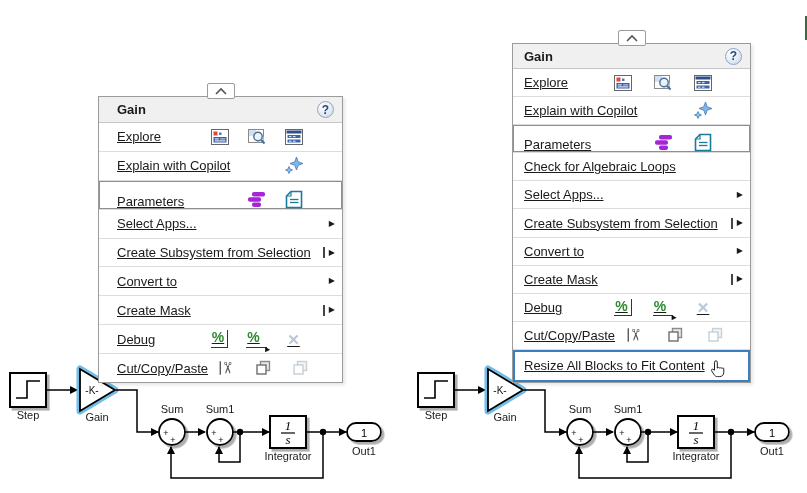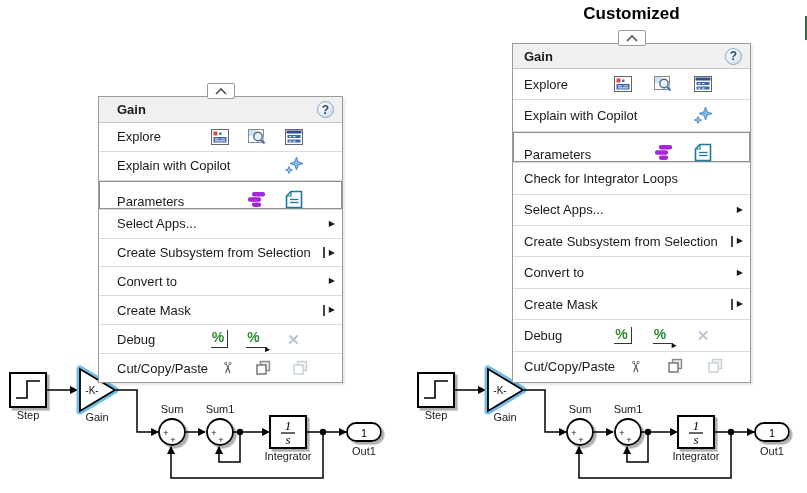--- a/index.html
+++ b/index.html
@@ -32,21 +32,21 @@
   .menu-header { flex: none; height: 26px; background: #f0f0f0; border-bottom: 1px solid #c6c6c6; display: flex;
                  align-items: center; padding: 0 8px 0 18px; font-weight: bold; }
   .menu-right .menu-header { height: 25px; padding-left: 11px; }
   .menu-title { flex: 1; }
   .qicon { width: 17px; height: 17px; border-radius: 50%; border: 1px solid #8fa6c4; color: #254a7a;
            background: radial-gradient(circle at 35% 30%, #ffffff, #dde7f2 65%, #bfd0e4); font-weight: bold;
            font-size: 12px; display: flex; align-items: center; justify-content: center; }
 
   .menu-body { flex: 1; display: flex; flex-direction: column; }
   .menu-item { flex: 1; display: flex; align-items: center; padding: 0 7px 0 18px; border-top: 1px solid #dcdcdc;
-               position: relative; background: #fff; white-space: nowrap; }
+               position: relative; background: #fff; white-space: nowrap; text-decoration: underline; }
   .menu-body .menu-item:first-child { border-top: none; }
   .menu-right .menu-item { padding-left: 11px; }
   .mi-label { flex: 1; }
   .mi-label.no-flex { flex: none; }
 
   .icons-wrap { display: flex; justify-content: flex-end; margin-right: 23px; }
   .menu-left  .icon-cell { width: 37px; display: flex; justify-content: center; align-items: center; }
   .menu-right .icons-wrap { margin-right: 20px; }
   .menu-right .icon-cell { width: 40px; display: flex; justify-content: center; align-items: center; }
 
@@ -66,21 +66,20 @@
   .cut  { font-size: 16px; color: #555; display: inline-block; transform: rotate(90deg); line-height: 1; }
   .hand-cursor { margin-left: 4px; margin-top: 10px; }
 
   .green-sliver { position: absolute; right: 0; top: 16px; width: 2px; height: 24px; background: #356b42; z-index: 6; }
 </style>
 </head>
 <body>
 
 <div class="canvas">
 
-  <div class="panel-title title-right">Customized</div>
 
   <div class="diagram-holder holder-left">
     <svg id="diag-left" width="405" height="130" viewBox="0 0 405 130">
       <defs>
         <marker id="arr" markerWidth="8" markerHeight="8" refX="7" refY="4" orient="auto" markerUnits="userSpaceOnUse">
           <path d="M0,0 L8,4 L0,8 Z" fill="#000"></path>
         </marker>
         <filter id="sh" x="-20%" y="-20%" width="150%" height="150%">
           <feDropShadow dx="2.6" dy="2.6" stdDeviation="0.7" flood-color="#9a9a9a" flood-opacity="0.8"></feDropShadow>
         </filter>
@@ -424,21 +423,21 @@
               <svg width="18" height="19" viewBox="0 0 18 19">
                 <path d="M6 1.5 H16.5 V17.5 H1.5 V6 Z" fill="#fff" stroke="#1b7a9e" stroke-width="1.6"></path>
                 <path d="M6 1.5 V6 H1.5" fill="none" stroke="#1b7a9e" stroke-width="1.2"></path>
                 <line x1="5" y1="9.5" x2="13.5" y2="9.5" stroke="#1b7a9e" stroke-width="1.3"></line>
                 <line x1="5" y1="12.5" x2="13.5" y2="12.5" stroke="#1b7a9e" stroke-width="1.3"></line>
               </svg>
             </span>
           </span>
         </div>
         <div class="menu-item">
-          <span class="mi-label">Check for Integrator Loops</span>
+          <span class="mi-label">Check for Algebraic Loops</span>
         </div>
         <div class="menu-item">
           <span class="mi-label">Select Apps...</span>
           <span class="arrow-zone">
             <span class="arrow-glyph">▶</span>
           </span>
         </div>
         <div class="menu-item">
           <span class="mi-label">Create Subsystem from Selection</span>
           <span class="arrow-zone">
@@ -486,17 +485,23 @@
               </svg>
             </span>
             <span class="icon-cell">
               <svg width="17" height="17" viewBox="0 0 17 17">
                 <rect x="5.5" y="1.5" width="9" height="9" fill="#f1f4f6" stroke="#c7d0d8" stroke-width="1.4"></rect>
                 <rect x="2" y="5" width="9" height="9" fill="#fff" stroke="#c7d0d8" stroke-width="1.4"></rect>
               </svg>
             </span>
           </span>
         </div>
+        <div class="menu-item highlighted">
+          <span class="mi-label no-flex">Resize All Blocks to Fit Content</span>
+          <span class="hand-cursor"><svg width="17" height="19" viewBox="0 0 17 19">
+              <path d="M5.5 2.2 C5.5 1.3 6.2 0.8 6.9 0.8 C7.6 0.8 8.3 1.3 8.3 2.2 L8.3 8 L9 8 C9.1 7.3 10.4 7.3 10.5 8.1 L11.2 8.1 C11.3 7.5 12.6 7.5 12.7 8.3 L13.4 8.3 C13.5 7.7 14.8 7.8 14.8 8.8 L14.8 12.2 C14.8 14.8 13.2 16.6 10.6 16.6 L8.4 16.6 C7 16.6 5.9 16 5.1 14.7 L2.6 10.7 C2.1 9.9 2.8 8.9 3.8 9.2 L5.5 10.2 Z" fill="#fff" stroke="#222" stroke-width="1"></path>
+            </svg></span>
+        </div>
       </div>
   </div>
 
   <div class="green-sliver"></div>
 </div>
 
 </body></html>

